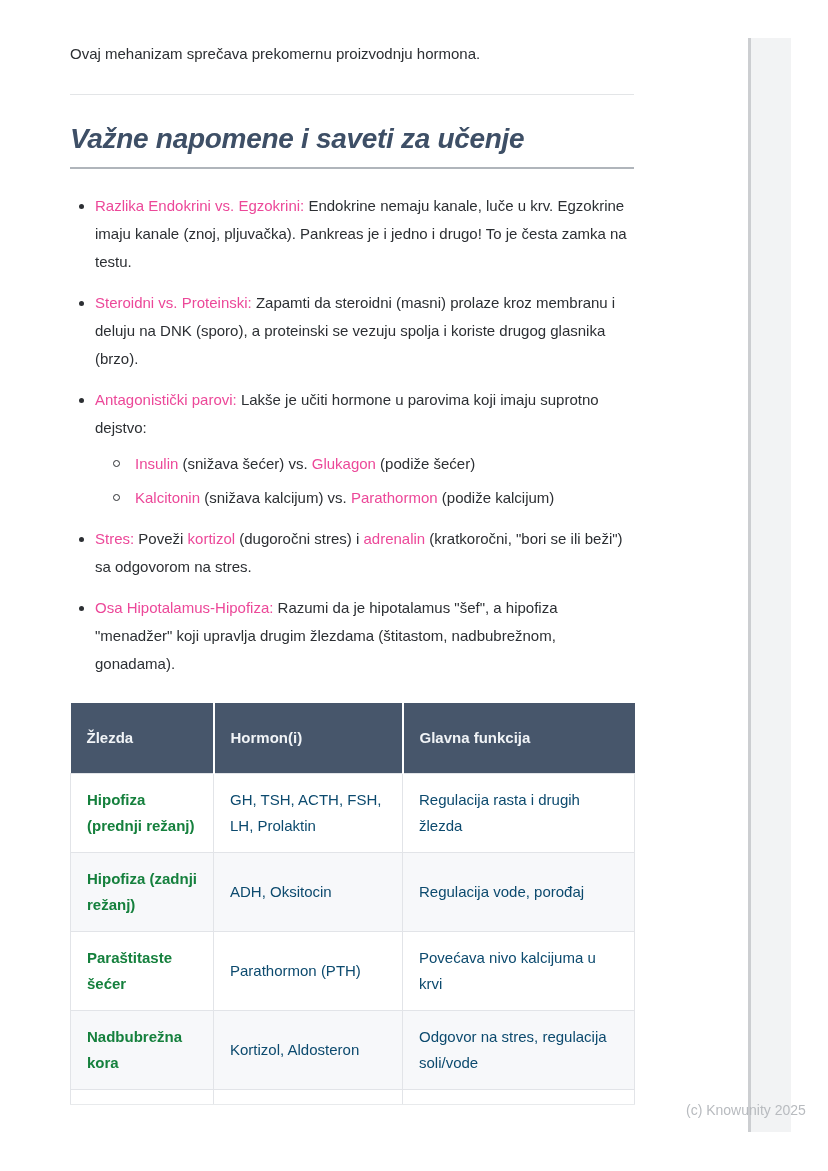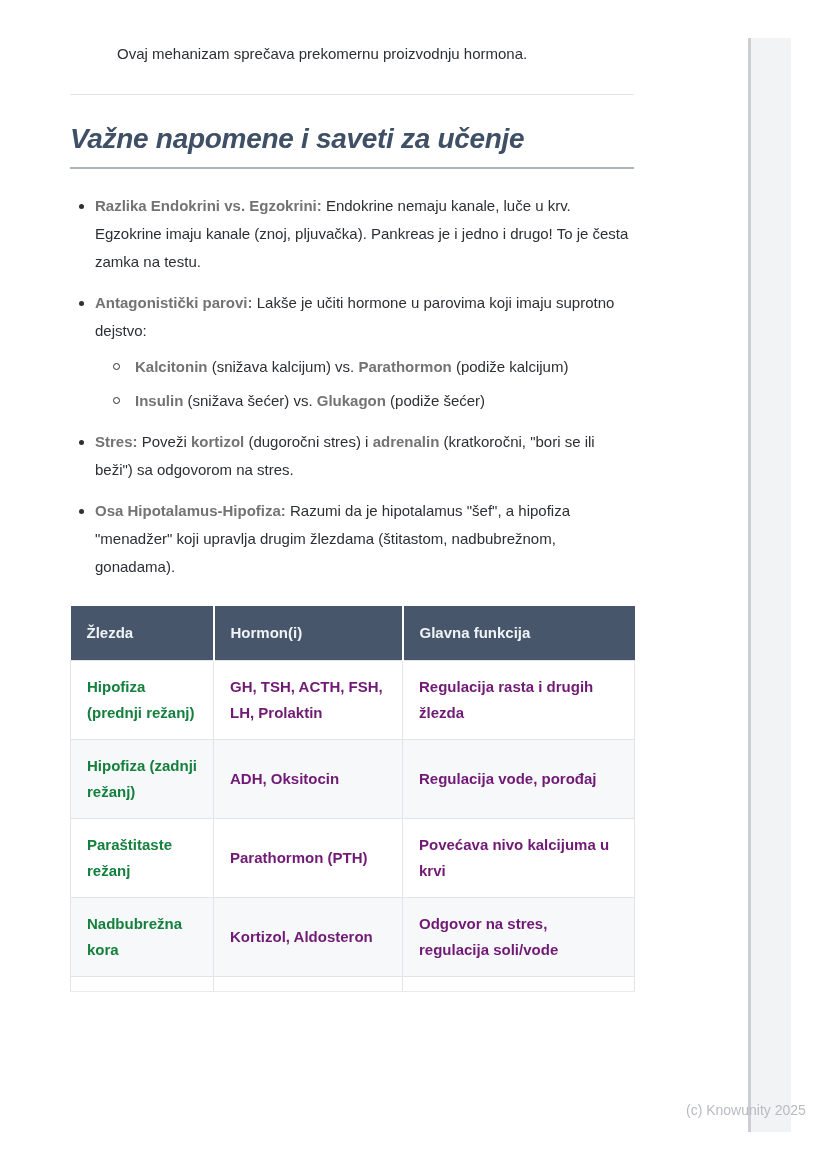--- a/index.html
+++ b/index.html
@@ -14,21 +14,20 @@
   .content {
     position: absolute;
     left: 70px; top: 0;
     width: 564px;
   }
   .intro {
     margin-top: 42px;
     font-size: 15px;
     line-height: 23px;
     color: #2c2f33;
-    margin-left: 47px;
   }
   .rule-light {
     border: none; height: 1px;
     background: #e3e5e7;
     margin-top: 29px;
   }
   h1.page-heading {
     margin-top: 28px;
     font-size: 28px;
     font-weight: 700;
@@ -73,50 +72,49 @@
   }
   ul.sub-notes > li::before {
     content: "";
     position: absolute;
     left: 18px; top: 10px;
     width: 5px; height: 5px;
     border-radius: 50%;
     background: #ffffff;
     border: 1.5px solid #2c2f33;
   }
-  strong { font-weight: 700; color: #737373; }
+  strong { font-weight: 400; color: #ec4899; }
 
   table.gland-table {
     margin-top: 25px;
     width: 564px;
     border-collapse: collapse;
     font-size: 15px;
     table-layout: fixed;
   }
   table.gland-table col.c1 { width: 143px; }
   table.gland-table col.c2 { width: 189px; }
   table.gland-table col.c3 { width: 232px; }
   table.gland-table thead th {
     background: #47566b;
     color: #f0f3f6;
     font-weight: 600;
     text-align: left;
-    padding: 14px 16px;
+    padding: 22px 16px;
     line-height: 26px;
     border: none;
   }
   table.gland-table thead th + th { border-left: 2px solid #ffffff; }
   table.gland-table tbody td {
     border: 1px solid #e2e4e8;
     padding: 13px 16px;
     line-height: 26px;
     vertical-align: middle;
-    color: #701a75;
+    color: #0c4a6e;
     background: #ffffff;
-    font-weight: bold;
   }
   table.gland-table tbody tr:nth-child(even) td { background: #f7f8fa; }
   table.gland-table tbody td.gland-cell { font-weight: 700; color: #15803d; }
   table.gland-table tbody tr.sliver-row td {
     padding: 0; height: 15px; line-height: 15px;
     border-bottom: 1px solid #e8eaec;
   }
 
   .page-edge-strip {
     position: absolute;
@@ -142,23 +140,24 @@
   <p class="intro">Ovaj mehanizam sprečava prekomernu proizvodnju hormona.</p>
 
   <hr class="rule-light">
 
   <h1 class="page-heading">Važne napomene i saveti za učenje</h1>
 
   <hr class="rule-dark">
 
   <ul class="notes" id="bullet-list">
       <li><strong>Razlika Endokrini vs. Egzokrini:</strong> Endokrine nemaju kanale, luče u krv. Egzokrine imaju kanale (znoj, pljuvačka). Pankreas je i jedno i drugo! To je česta zamka na testu.</li>
+      <li><strong>Steroidni vs. Proteinski:</strong> Zapamti da steroidni (masni) prolaze kroz membranu i deluju na DNK (sporo), a proteinski se vezuju spolja i koriste drugog glasnika (brzo).</li>
       <li><strong>Antagonistički parovi:</strong> Lakše je učiti hormone u parovima koji imaju suprotno dejstvo:<ul class="sub-notes">
+          <li><strong>Insulin</strong> (snižava šećer) vs. <strong>Glukagon</strong> (podiže šećer)</li>
           <li><strong>Kalcitonin</strong> (snižava kalcijum) vs. <strong>Parathormon</strong> (podiže kalcijum)</li>
-          <li><strong>Insulin</strong> (snižava šećer) vs. <strong>Glukagon</strong> (podiže šećer)</li>
         </ul></li>
       <li><strong>Stres:</strong> Poveži <strong>kortizol</strong> (dugoročni stres) i <strong>adrenalin</strong> (kratkoročni, "bori se ili beži") sa odgovorom na stres.</li>
       <li><strong>Osa Hipotalamus-Hipofiza:</strong> Razumi da je hipotalamus "šef", a hipofiza "menadžer" koji upravlja drugim žlezdama (štitastom, nadbubrežnom, gonadama).</li>
     </ul>
 
   <table class="gland-table">
     <colgroup>
         <col class="c1">
         <col class="c2">
         <col class="c3">
@@ -175,21 +174,21 @@
           <td class="gland-cell">Hipofiza (prednji režanj)</td>
           <td class="hormones-cell">GH, TSH, ACTH, FSH, LH, Prolaktin</td>
           <td class="function-cell">Regulacija rasta i drugih žlezda</td>
         </tr>
         <tr>
           <td class="gland-cell">Hipofiza (zadnji režanj)</td>
           <td class="hormones-cell">ADH, Oksitocin</td>
           <td class="function-cell">Regulacija vode, porođaj</td>
         </tr>
         <tr>
-          <td class="gland-cell">Paraštitaste režanj</td>
+          <td class="gland-cell">Paraštitaste šećer</td>
           <td class="hormones-cell">Parathormon (PTH)</td>
           <td class="function-cell">Povećava nivo kalcijuma u krvi</td>
         </tr>
         <tr>
           <td class="gland-cell">Nadbubrežna kora</td>
           <td class="hormones-cell">Kortizol, Aldosteron</td>
           <td class="function-cell">Odgovor na stres, regulacija soli/vode</td>
         </tr>
         <tr class="sliver-row">
           <td></td>

